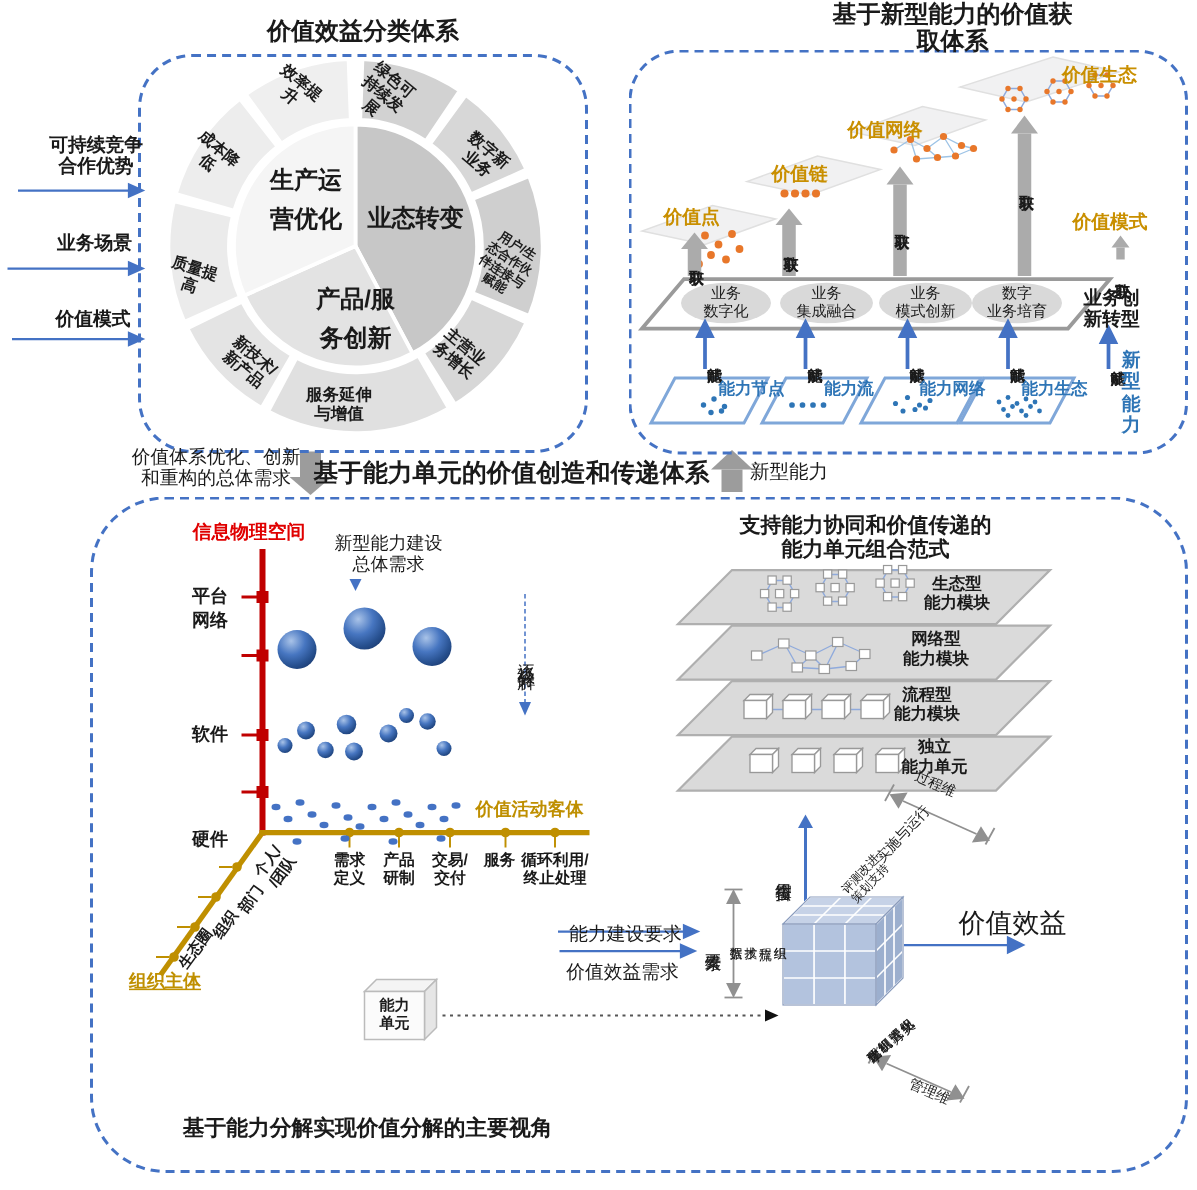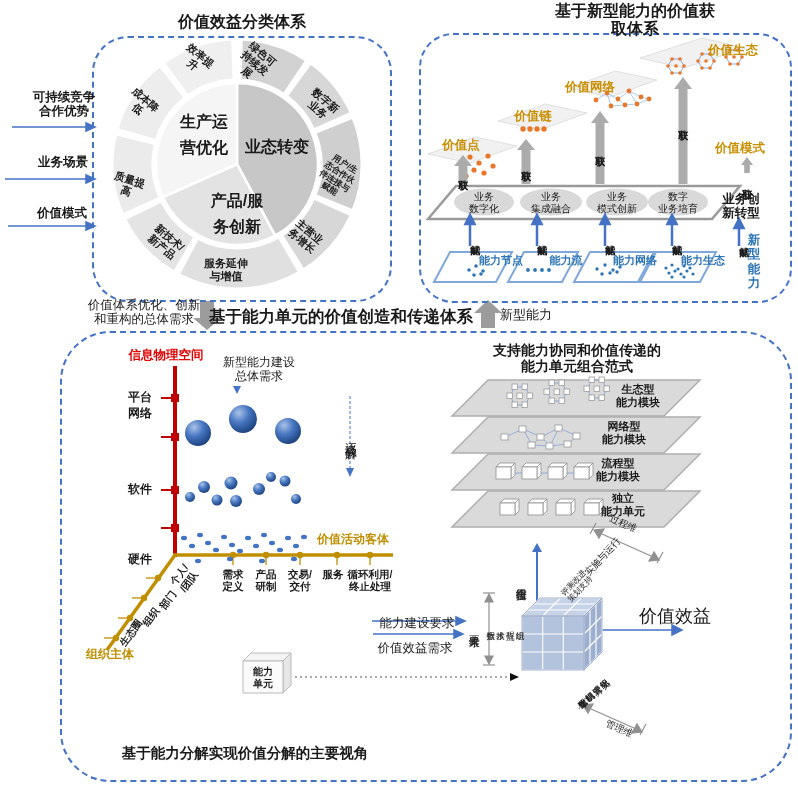--- a/index.html
+++ b/index.html
@@ -548,21 +548,21 @@
   <div class="t b olive" style="left:353px;top:540px;font-size:12px;font-family:Liberation Serif, serif;">价值活动客体</div>
   <div class="t b" style="left:233px;top:580px;font-size:10.5px;">需求
 定义</div>
   <div class="t b" style="left:266px;top:580px;font-size:10.5px;">产品
 研制</div>
   <div class="t b" style="left:300px;top:580px;font-size:10.5px;">交易/
 交付</div>
   <div class="t b" style="left:333px;top:574px;font-size:10.5px;">服务</div>
   <div class="t b" style="left:370px;top:580px;font-size:10.5px;">循环利用/
 终止处理</div>
-  <div class="t b olive" style="left:110px;top:655px;font-size:12px;">组织主体</div>
+  <div class="t b olive" style="left:110px;top:655px;font-size:12px;text-decoration:underline;">组织主体</div>
   <div class="t b" style="left:131px;top:633px;font-size:10px;transform:translate(-50%,-50%) rotate(-54deg);">生态圈</div>
   <div class="t b" style="left:151px;top:617px;font-size:10px;transform:translate(-50%,-50%) rotate(-54deg);">组织</div>
   <div class="t b" style="left:168px;top:600px;font-size:10px;transform:translate(-50%,-50%) rotate(-54deg);">部门</div>
   <div class="t b" style="left:184px;top:578px;font-size:10px;transform:translate(-50%,-50%) rotate(-54deg);">个人/
 /团队</div>
   <div class="t b" style="left:263px;top:677px;font-size:10px;">能力
 单元</div>
   <div class="t b" style="left:245px;top:753px;font-size:14.5px;white-space:nowrap;">基于能力分解实现价值分解的主要视角</div>
 
   <div class="t b" style="left:577px;top:358px;font-size:14px;">支持能力协同和价值传递的

